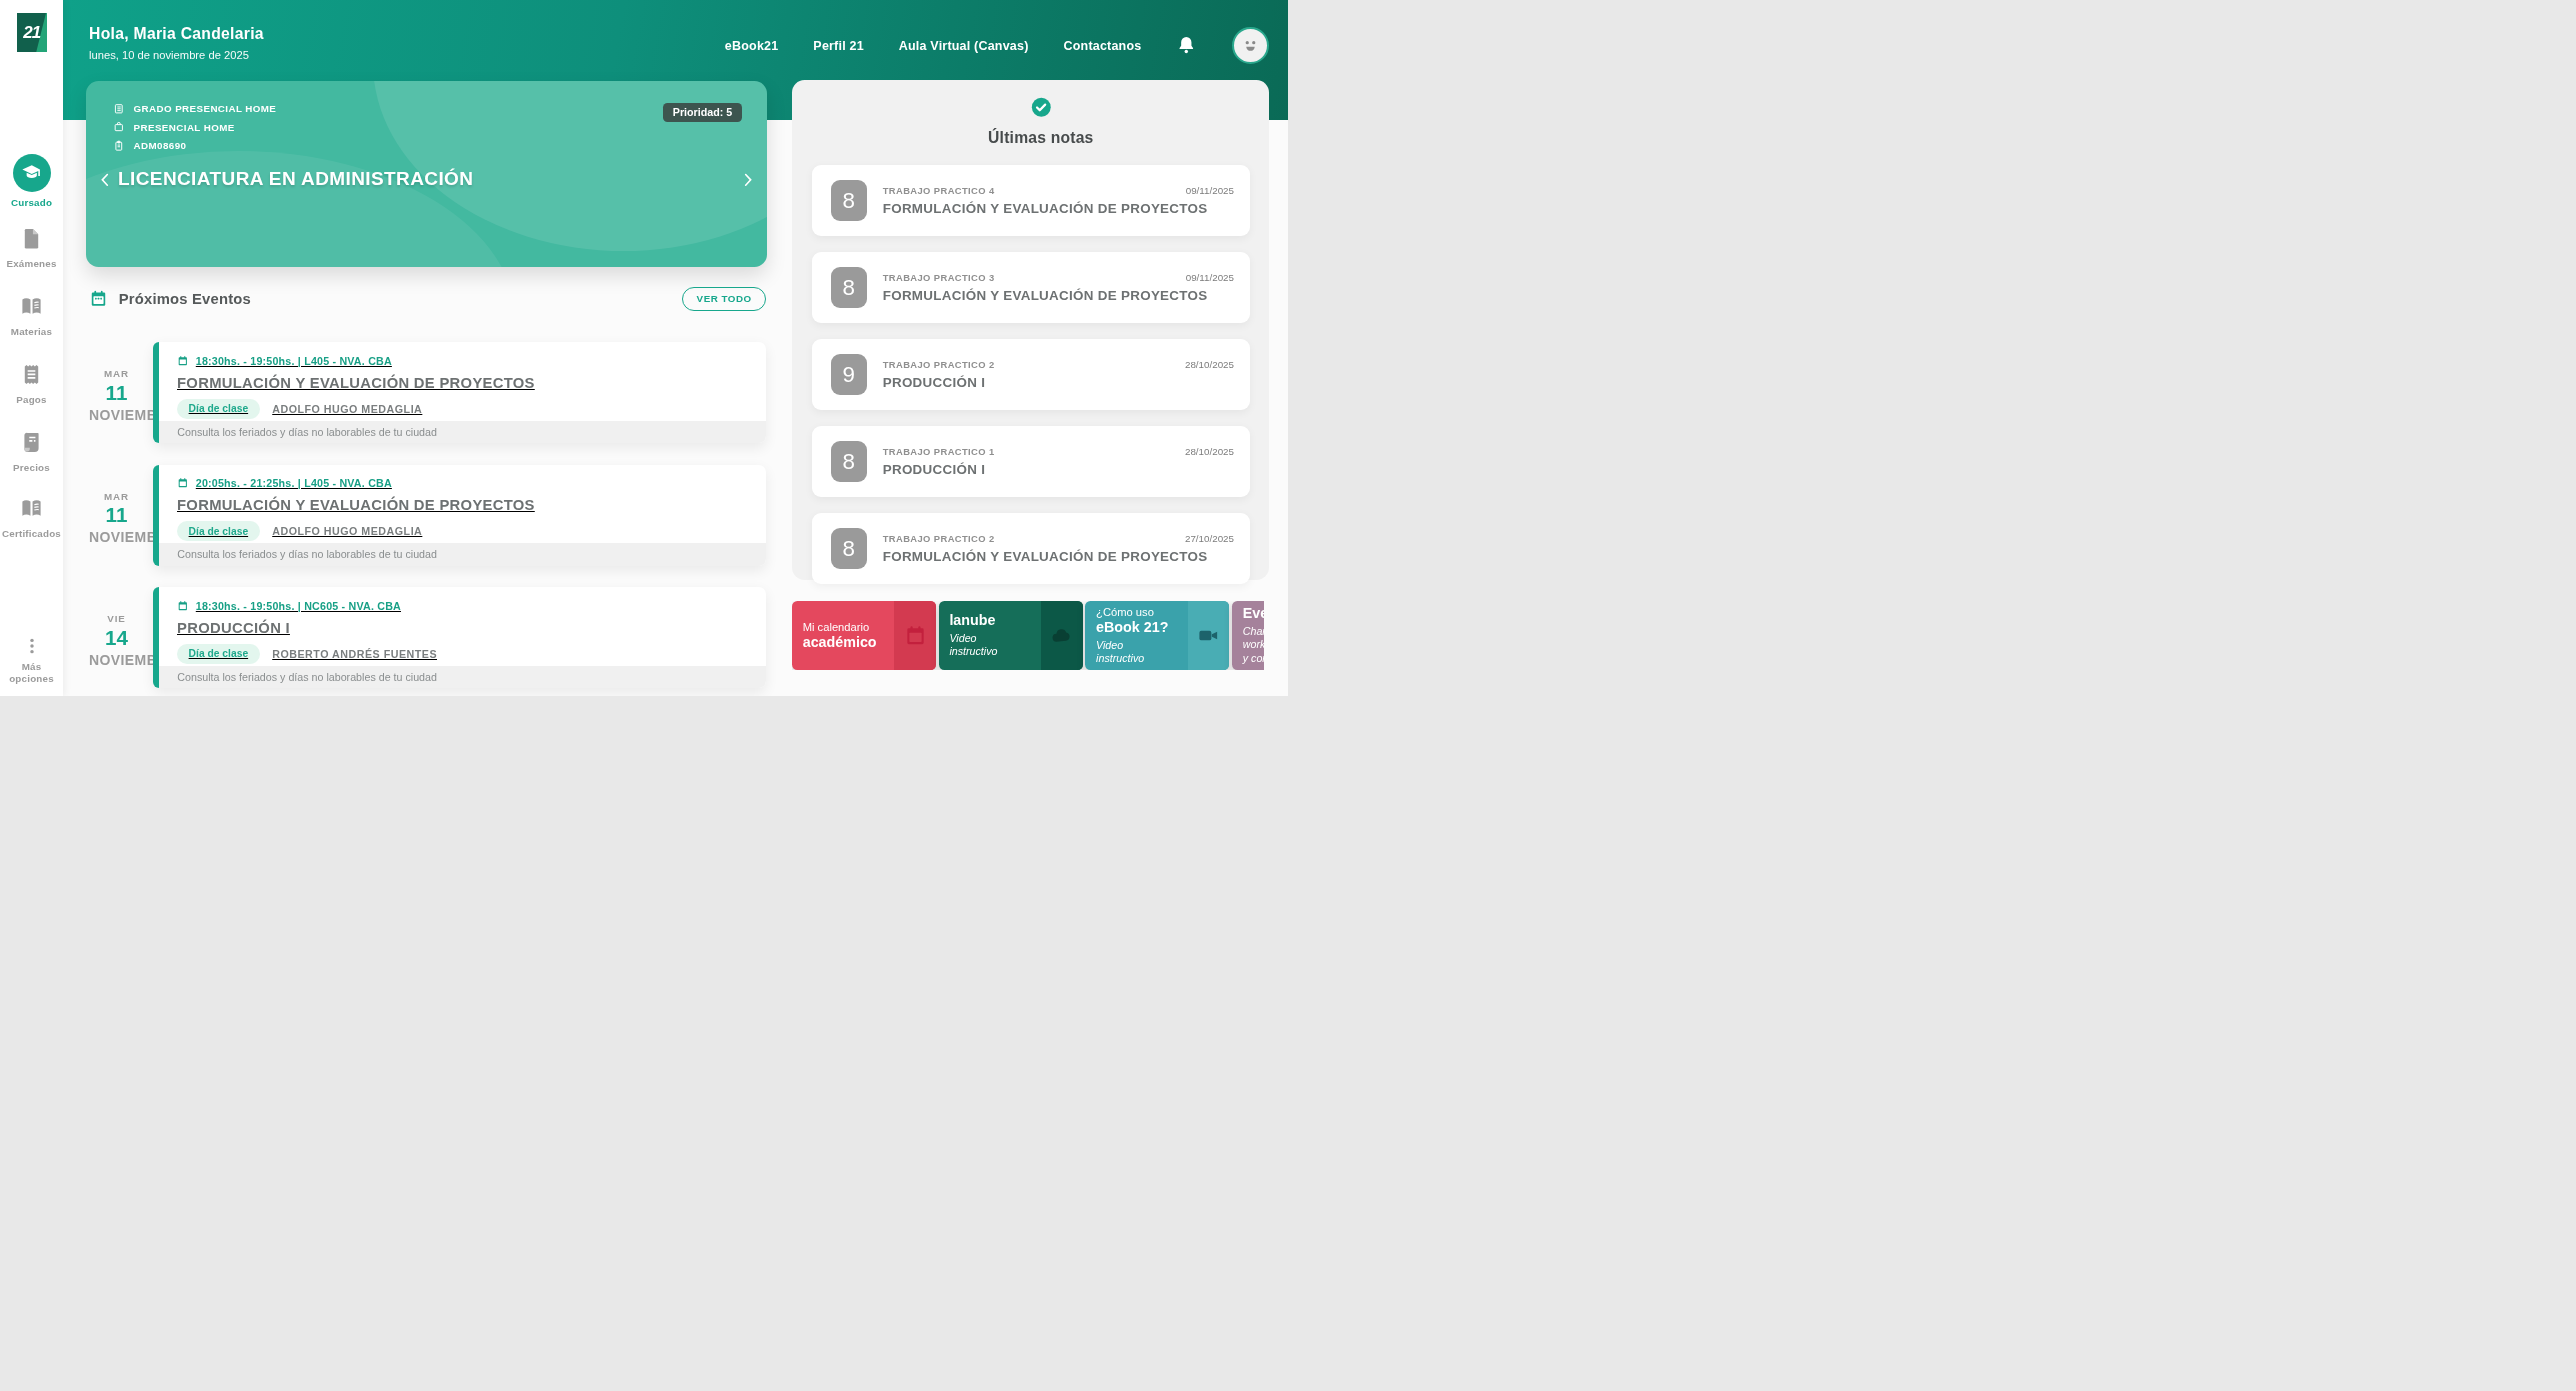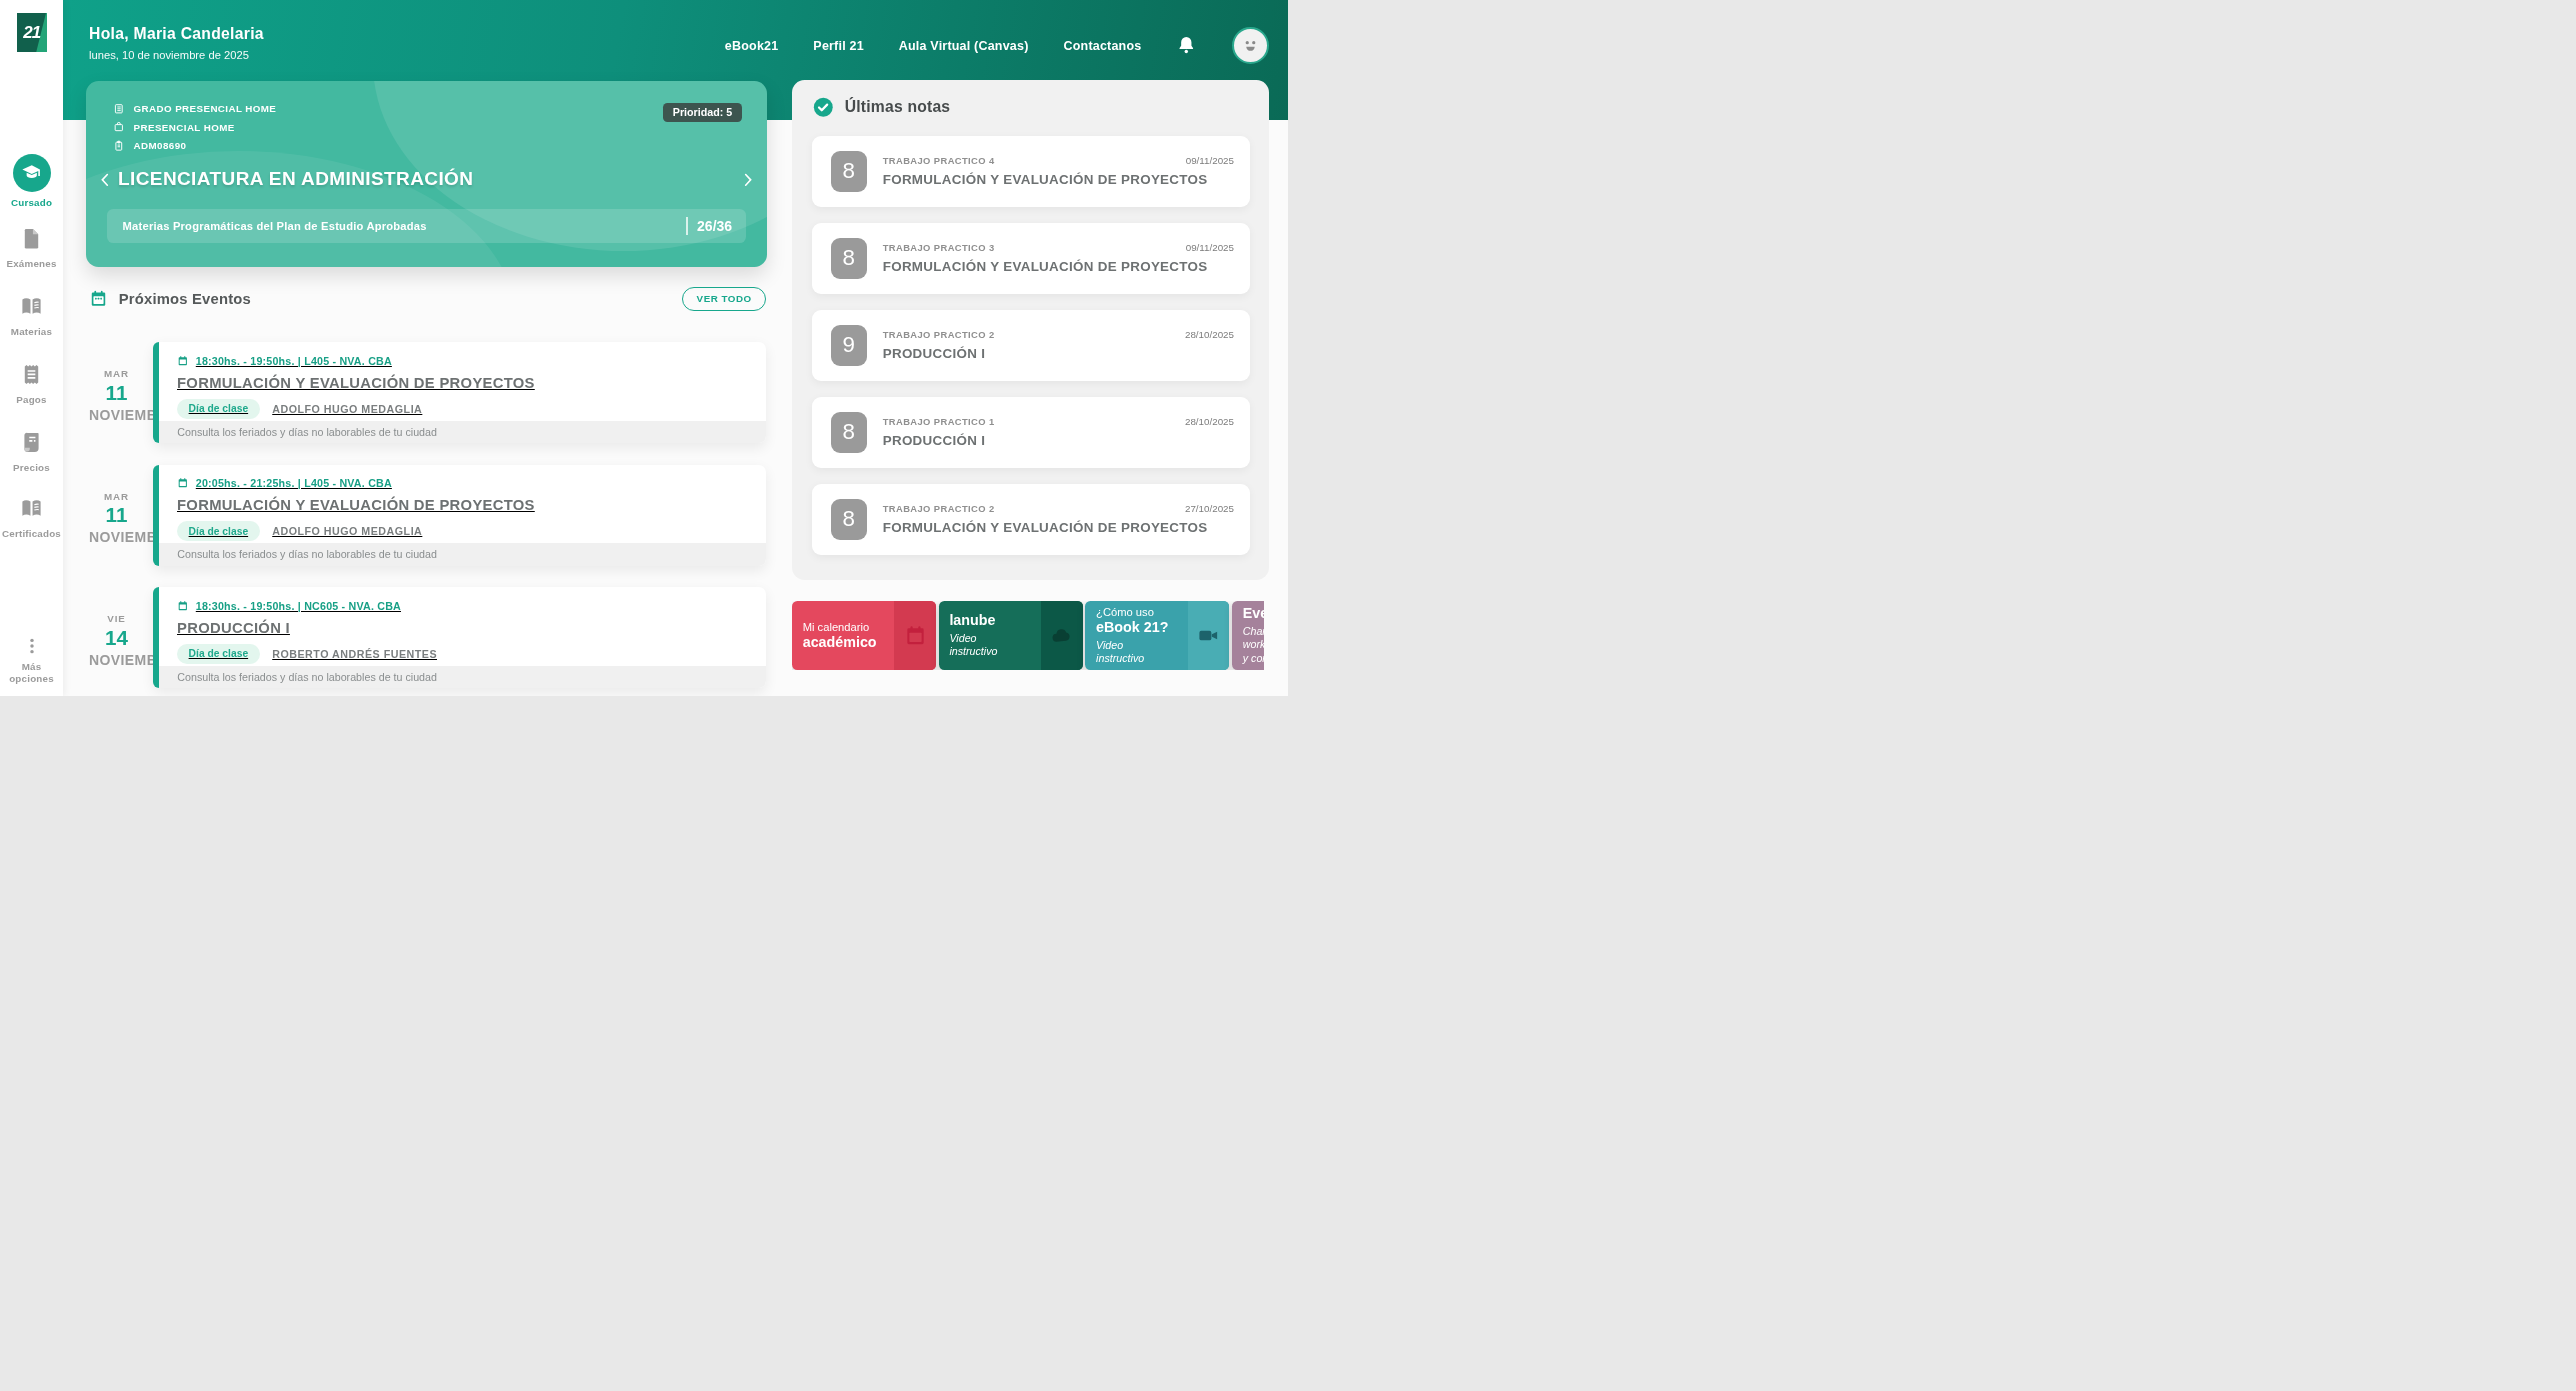--- a/index.html
+++ b/index.html
@@ -96,21 +96,21 @@
   .pill{background:var(--pill_bg);color:var(--pill_text);font-size:10.3px;font-weight:600;
     padding:4.5px 11.6px;border-radius:11.6px;}
   .teacher{font-size:10.7px;font-weight:600;color:#7a7e7f;letter-spacing:0.5px;}
   .ev-note{position:absolute;left:6.3px;right:0;bottom:0;height:22.4px;background:var(--footer_strip);
     border-radius:0 0 7.2px 0;display:flex;align-items:center;padding-left:18px;
     font-size:10.7px;color:#8a8e8f;}
 
   
   .panel{position:absolute;left:792px;top:80px;width:477px;height:500px;background:var(--panel_bg);
     border-radius:12.5px;z-index:2;}
-  .panel-head{display:flex;align-items:center;gap:11.6px;padding:17px 0 0 20.6px;}
+  .panel-head{display:flex;align-items:center;gap:11.6px;padding:17px 0 0 20.6px;flex-direction:column;}
   .panel-head .chk{width:20.6px;height:20.6px;display:flex;}
   .panel-head .t{font-size:15.7px;font-weight:600;color:var(--text_dark);letter-spacing:0.2px;}
   .grades{padding:18px 19px 0 19.7px;}
   .grade-card{display:flex;align-items:center;height:71px;background:#fff;border-radius:9px;
     box-shadow:0 2.7px 8px rgba(0,0,0,.05);margin-bottom:16px;padding:0 16px 0 19px;cursor:pointer;}
   .score{width:36px;height:41px;flex:none;background:var(--grade_square);border-radius:9px;color:#fff;
     display:flex;align-items:center;justify-content:center;font-size:22.4px;font-weight:500;}
   .gr-text{flex:1;margin-left:16px;min-width:0;}
   .gr-row{display:flex;align-items:baseline;}
   .gr-type{font-size:9.4px;font-weight:600;color:#8f8f8f;letter-spacing:0.4px;}
@@ -283,27 +283,20 @@
       <svg viewBox="0 0 24 24" fill="none" stroke="#fff" stroke-width="2.4" stroke-linecap="round">
           <path d="M15.5 4 8 12l7.5 8"></path>
         </svg>
     </span>
     <div class="hero-title">LICENCIATURA EN ADMINISTRACIÓN</div>
     <span class="chev right">
       <svg viewBox="0 0 24 24" fill="none" stroke="#fff" stroke-width="2.4" stroke-linecap="round">
           <path d="M8.5 4 16 12l-7.5 8"></path>
         </svg>
     </span>
-    <div class="progress">
-      <span class="plabel">Materias Programáticas del Plan de Estudio Aprobadas</span>
-      <span class="pval">
-          <i></i>
-          <b>26/36</b>
-        </span>
-    </div>
   </section>
 
   <div class="events-head">
     <span class="cal">
       <svg viewBox="0 0 24 24" fill="currentColor">
           <path d="M5 4.5h14A1.5 1.5 0 0 1 20.5 6v13.5a1.5 1.5 0 0 1-1.5 1.5H5a1.5 1.5 0 0 1-1.5-1.5V6A1.5 1.5 0 0 1 5 4.5z"></path>
           <rect x="6.8" y="2.3" width="2.2" height="4.2" rx="1.1"></rect>
           <rect x="15" y="2.3" width="2.2" height="4.2" rx="1.1"></rect>
           <rect x="5.6" y="9.2" width="12.8" height="9.6" rx=".8" fill="#fff"></rect>
           <g fill="currentColor">

